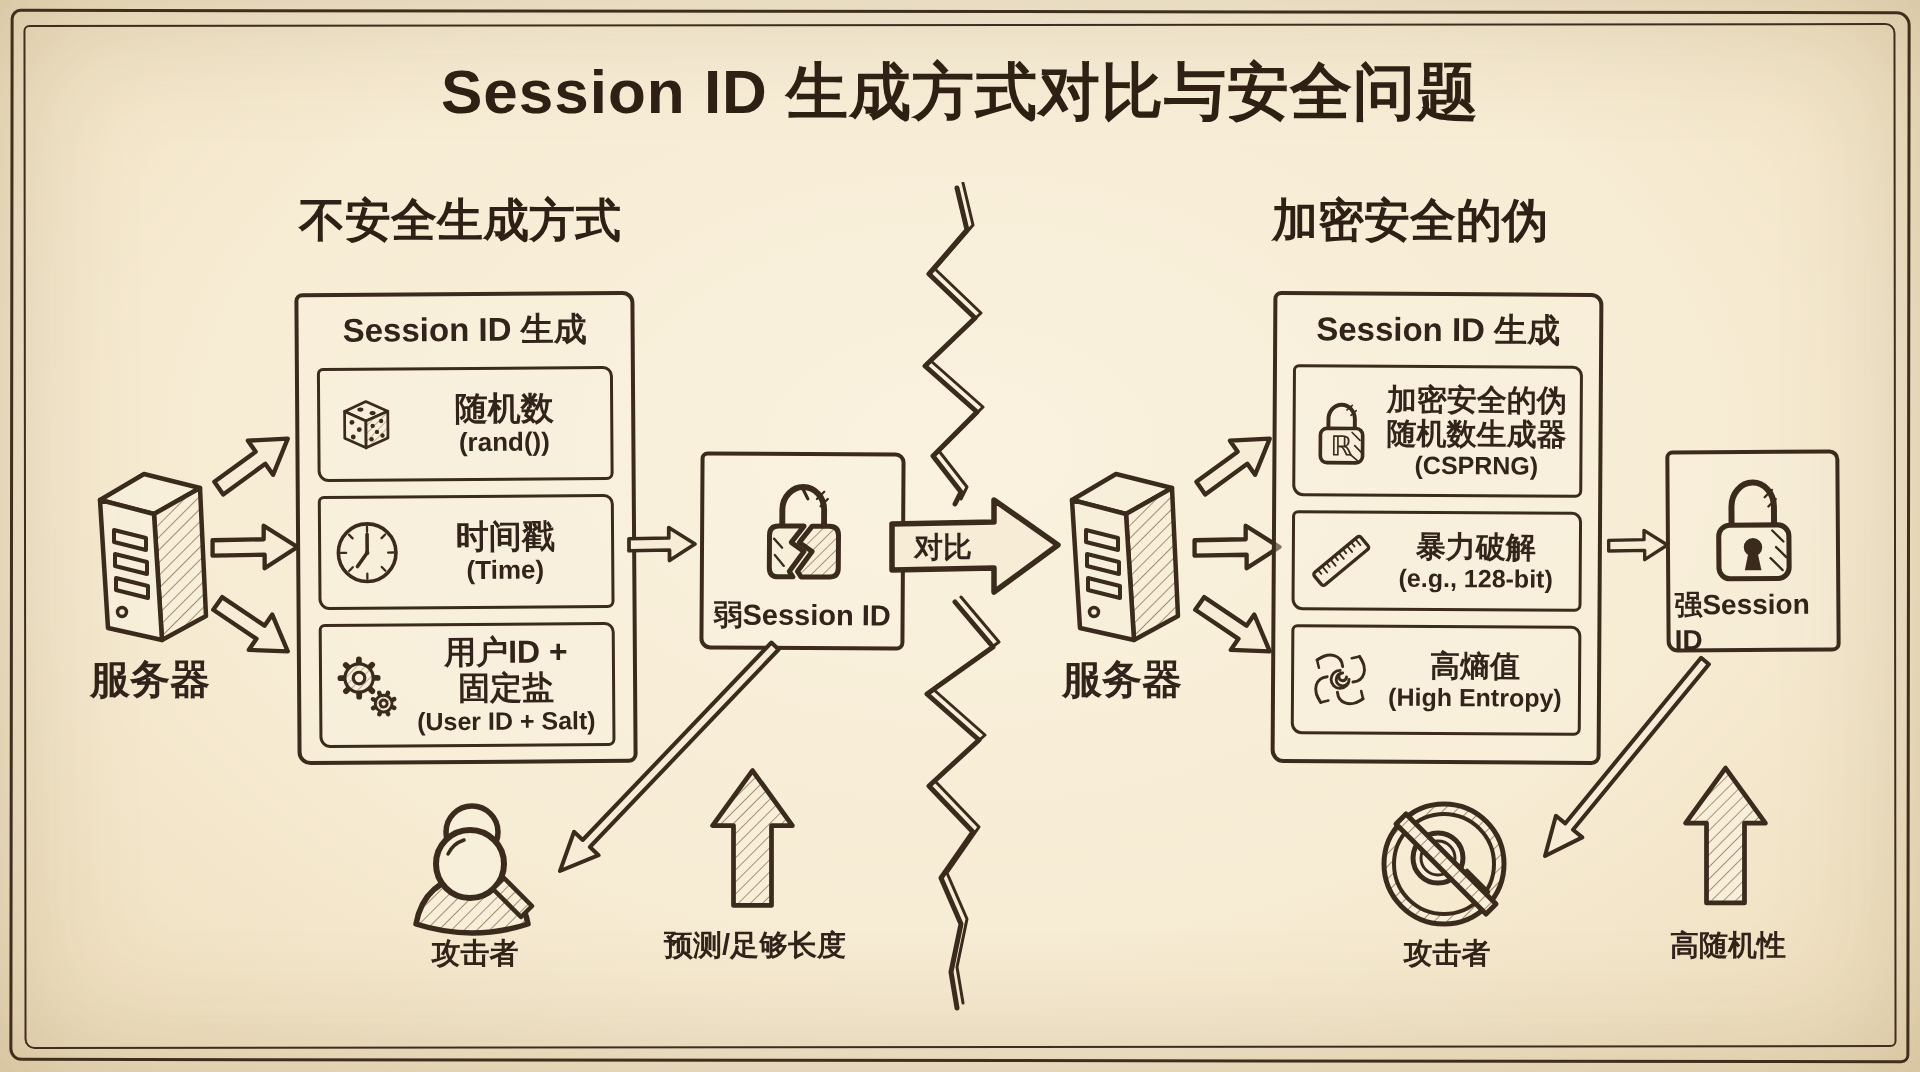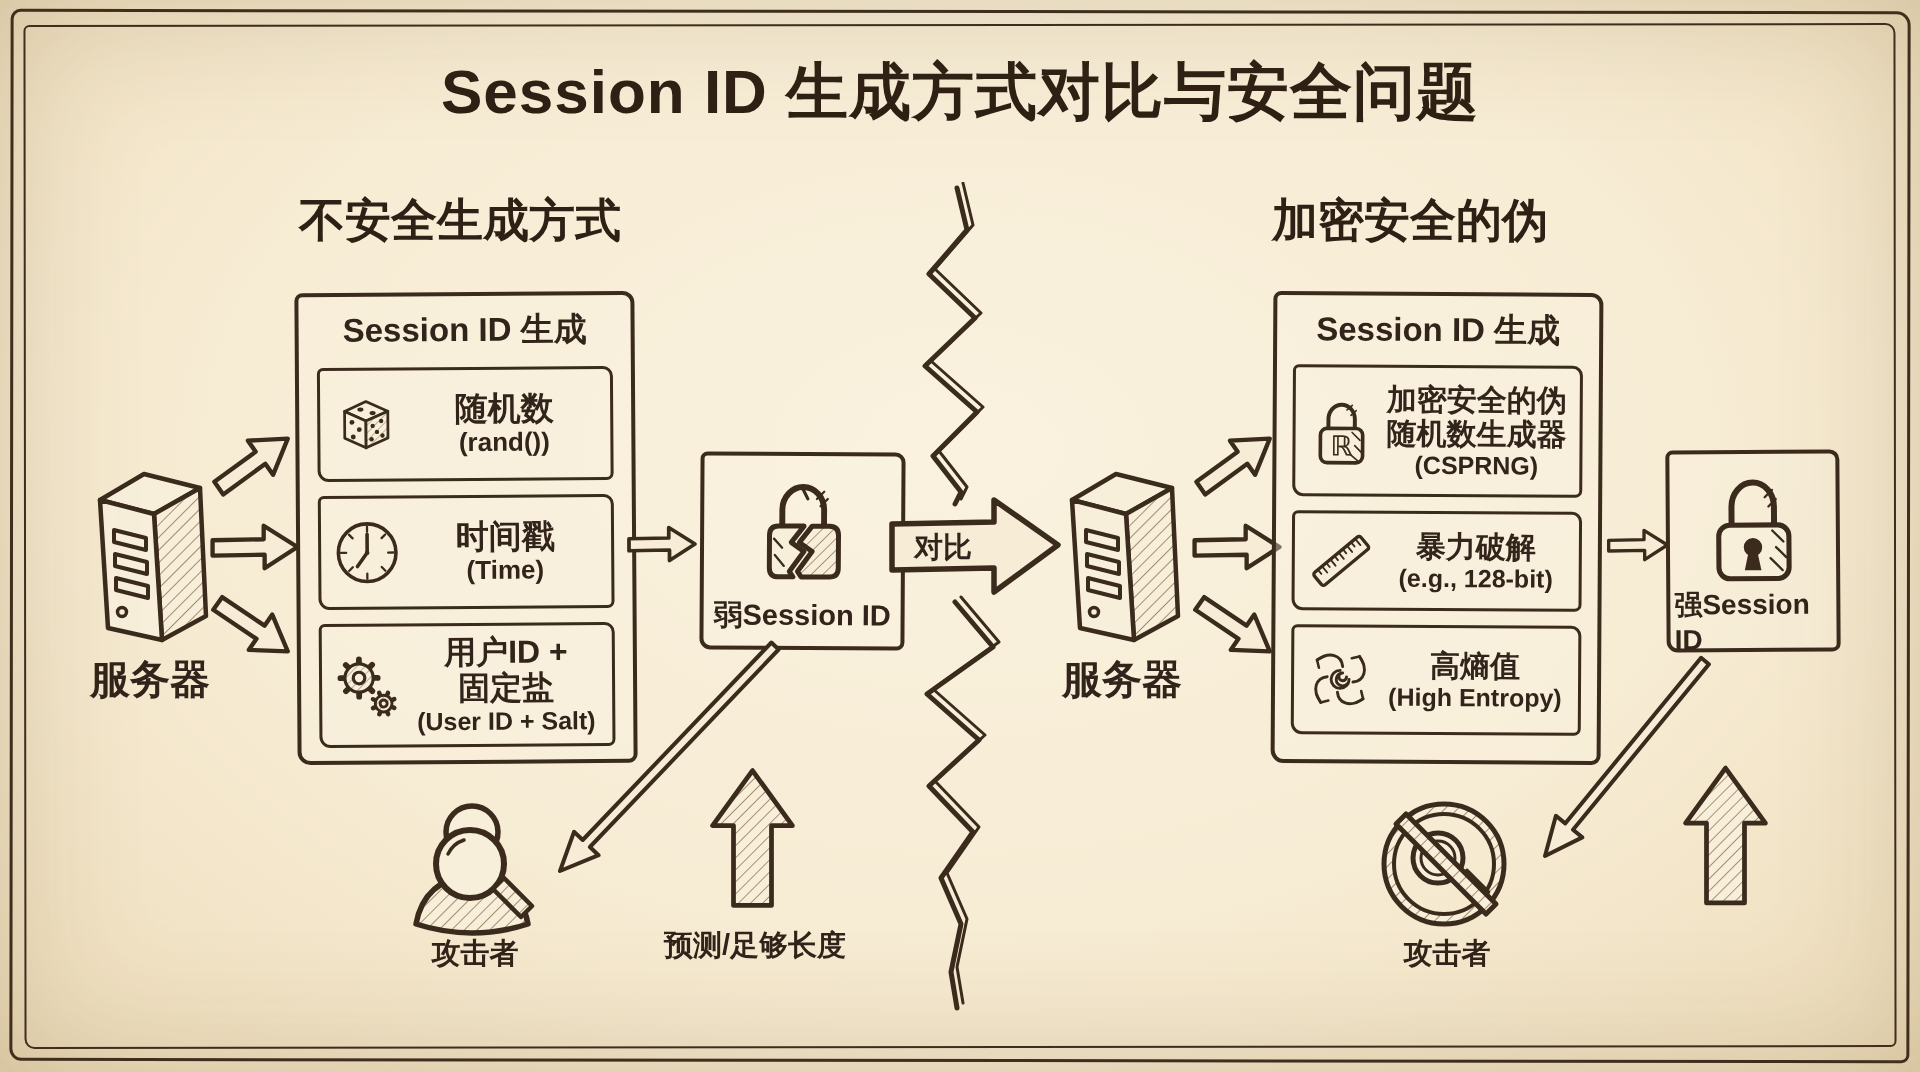--- a/index.html
+++ b/index.html
@@ -378,14 +378,15 @@
       <polygon points="24,32 34,22 124,112 114,122" stroke-width="5" fill="url(#hatch)"></polygon>
     </svg>
   </div>
   <div class="abs biglabel" style="left:1372px;top:934px;width:150px">攻击者</div>
 
   <div class="abs" style="left:1678px;top:758px">
     <svg width="95" height="155" viewBox="0 0 100 150" stroke="#3b2b1d" stroke-width="5" stroke-linejoin="round">
       <path d="M50,4 L8,62 L30,62 L30,146 L70,146 L70,62 L92,62 Z" fill="url(#hatch)"></path>
     </svg>
   </div>
+  <div class="abs biglabel" style="left:1628px;top:926px;width:200px">高随机性</div>
 
 </div>
 
 </body></html>

